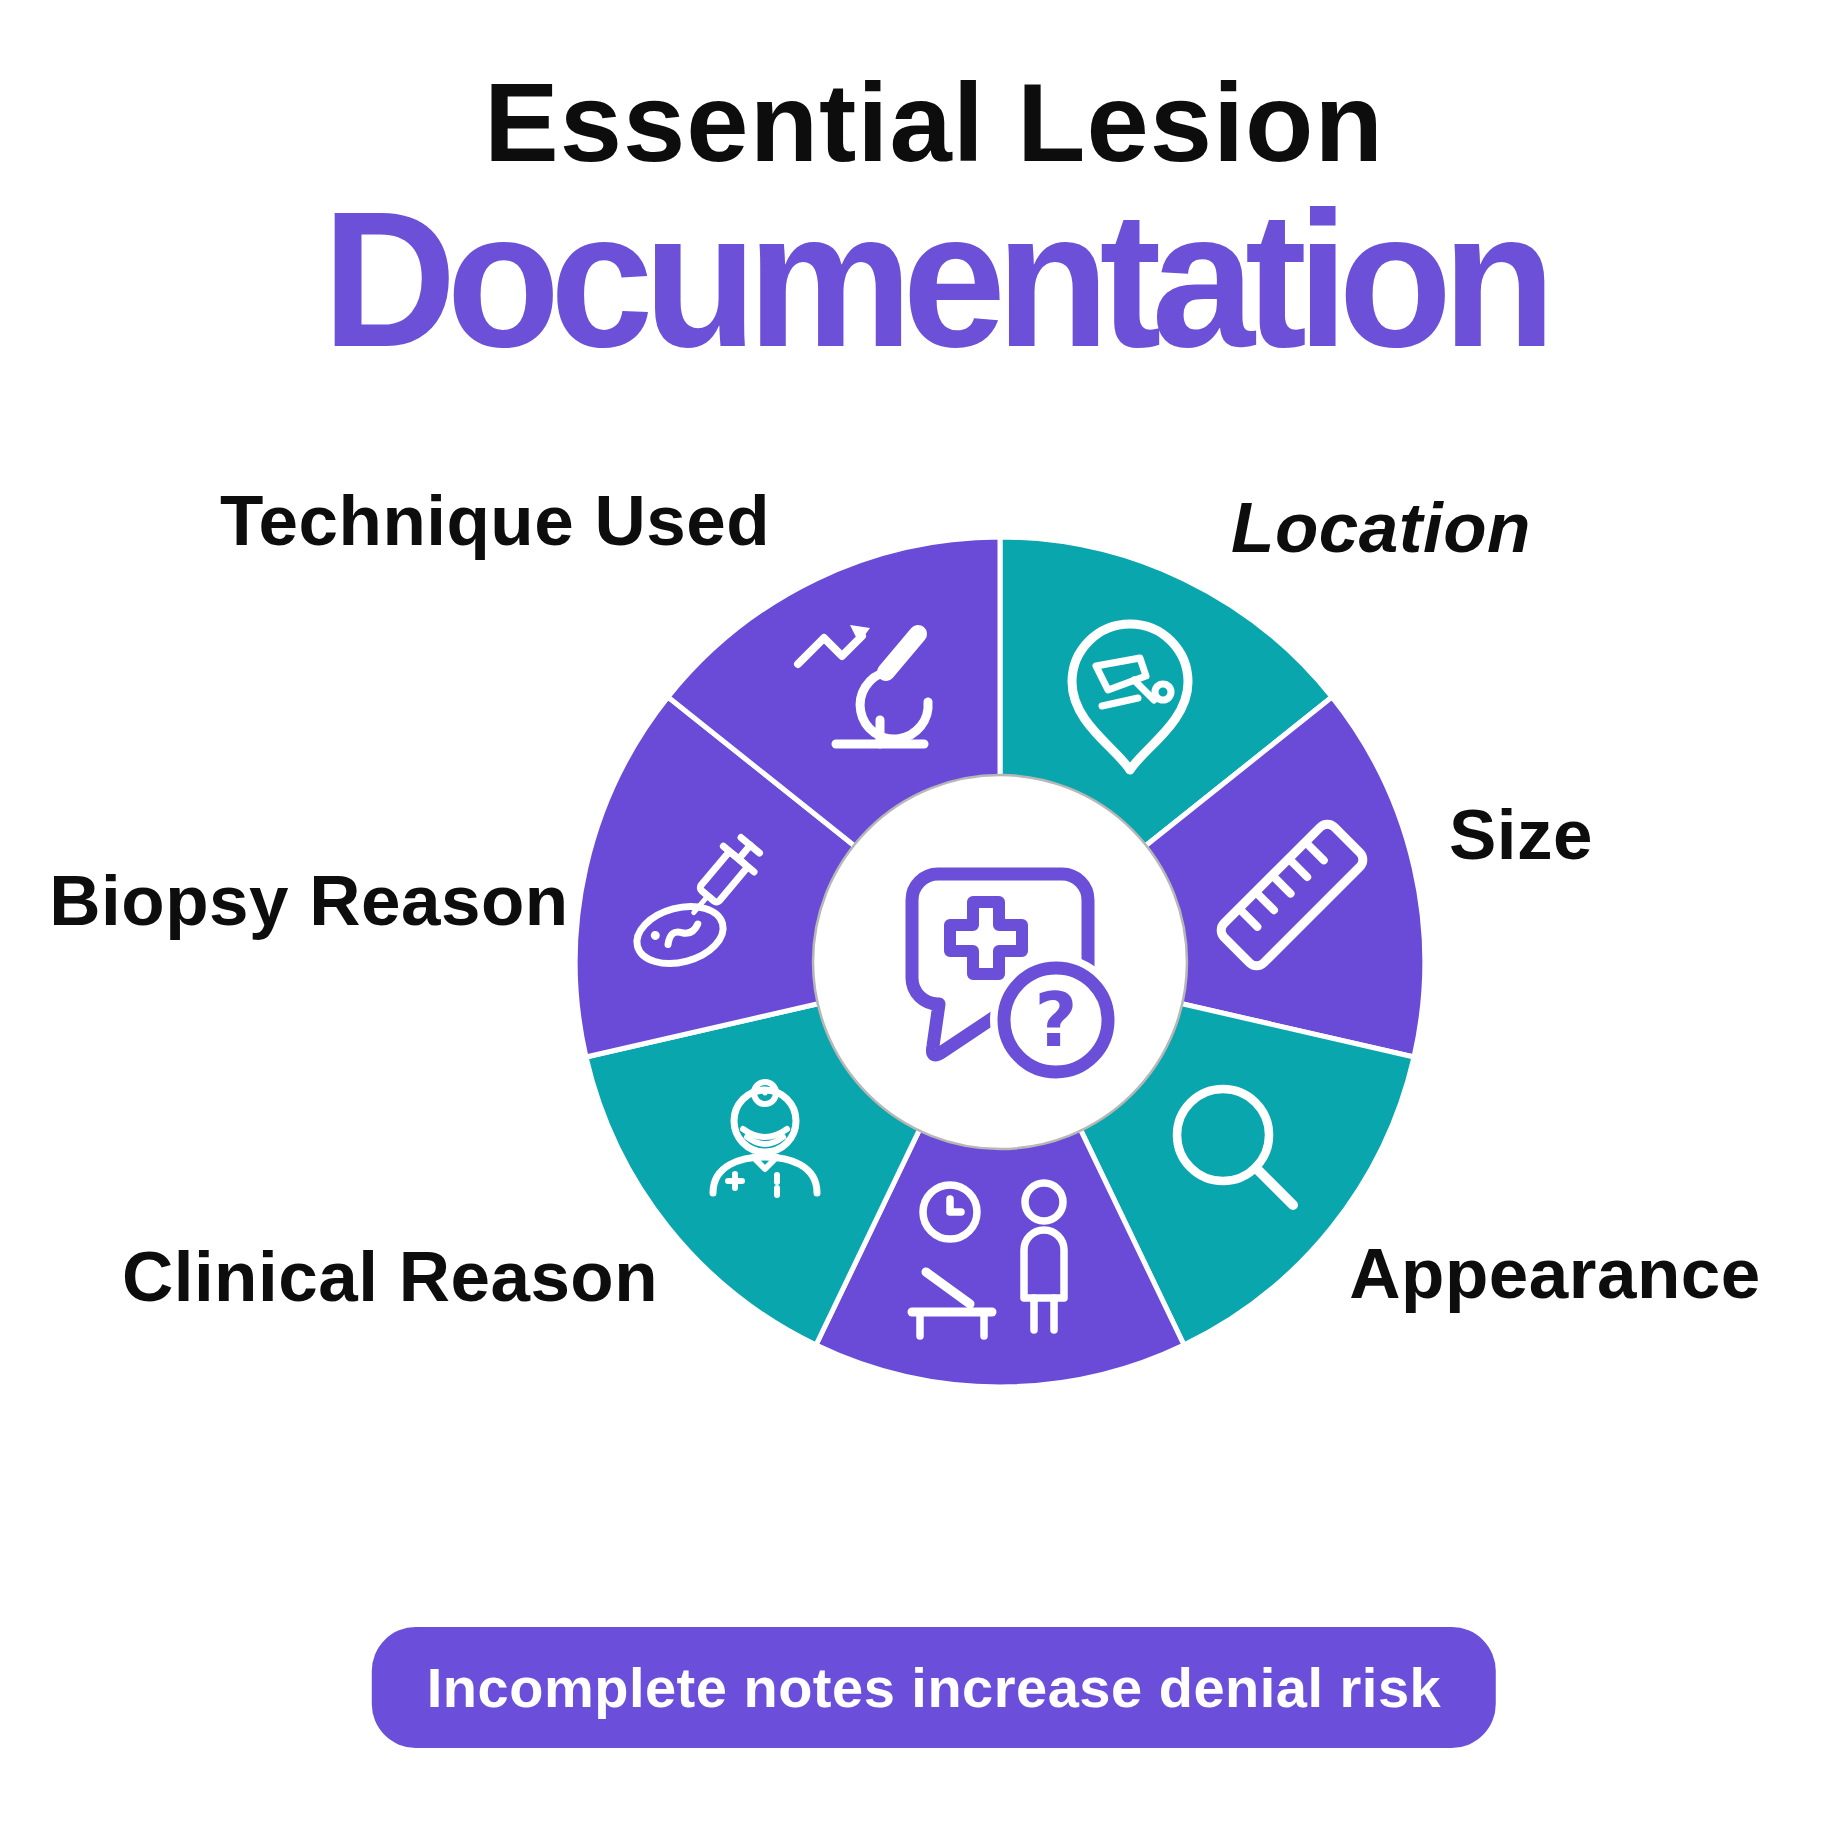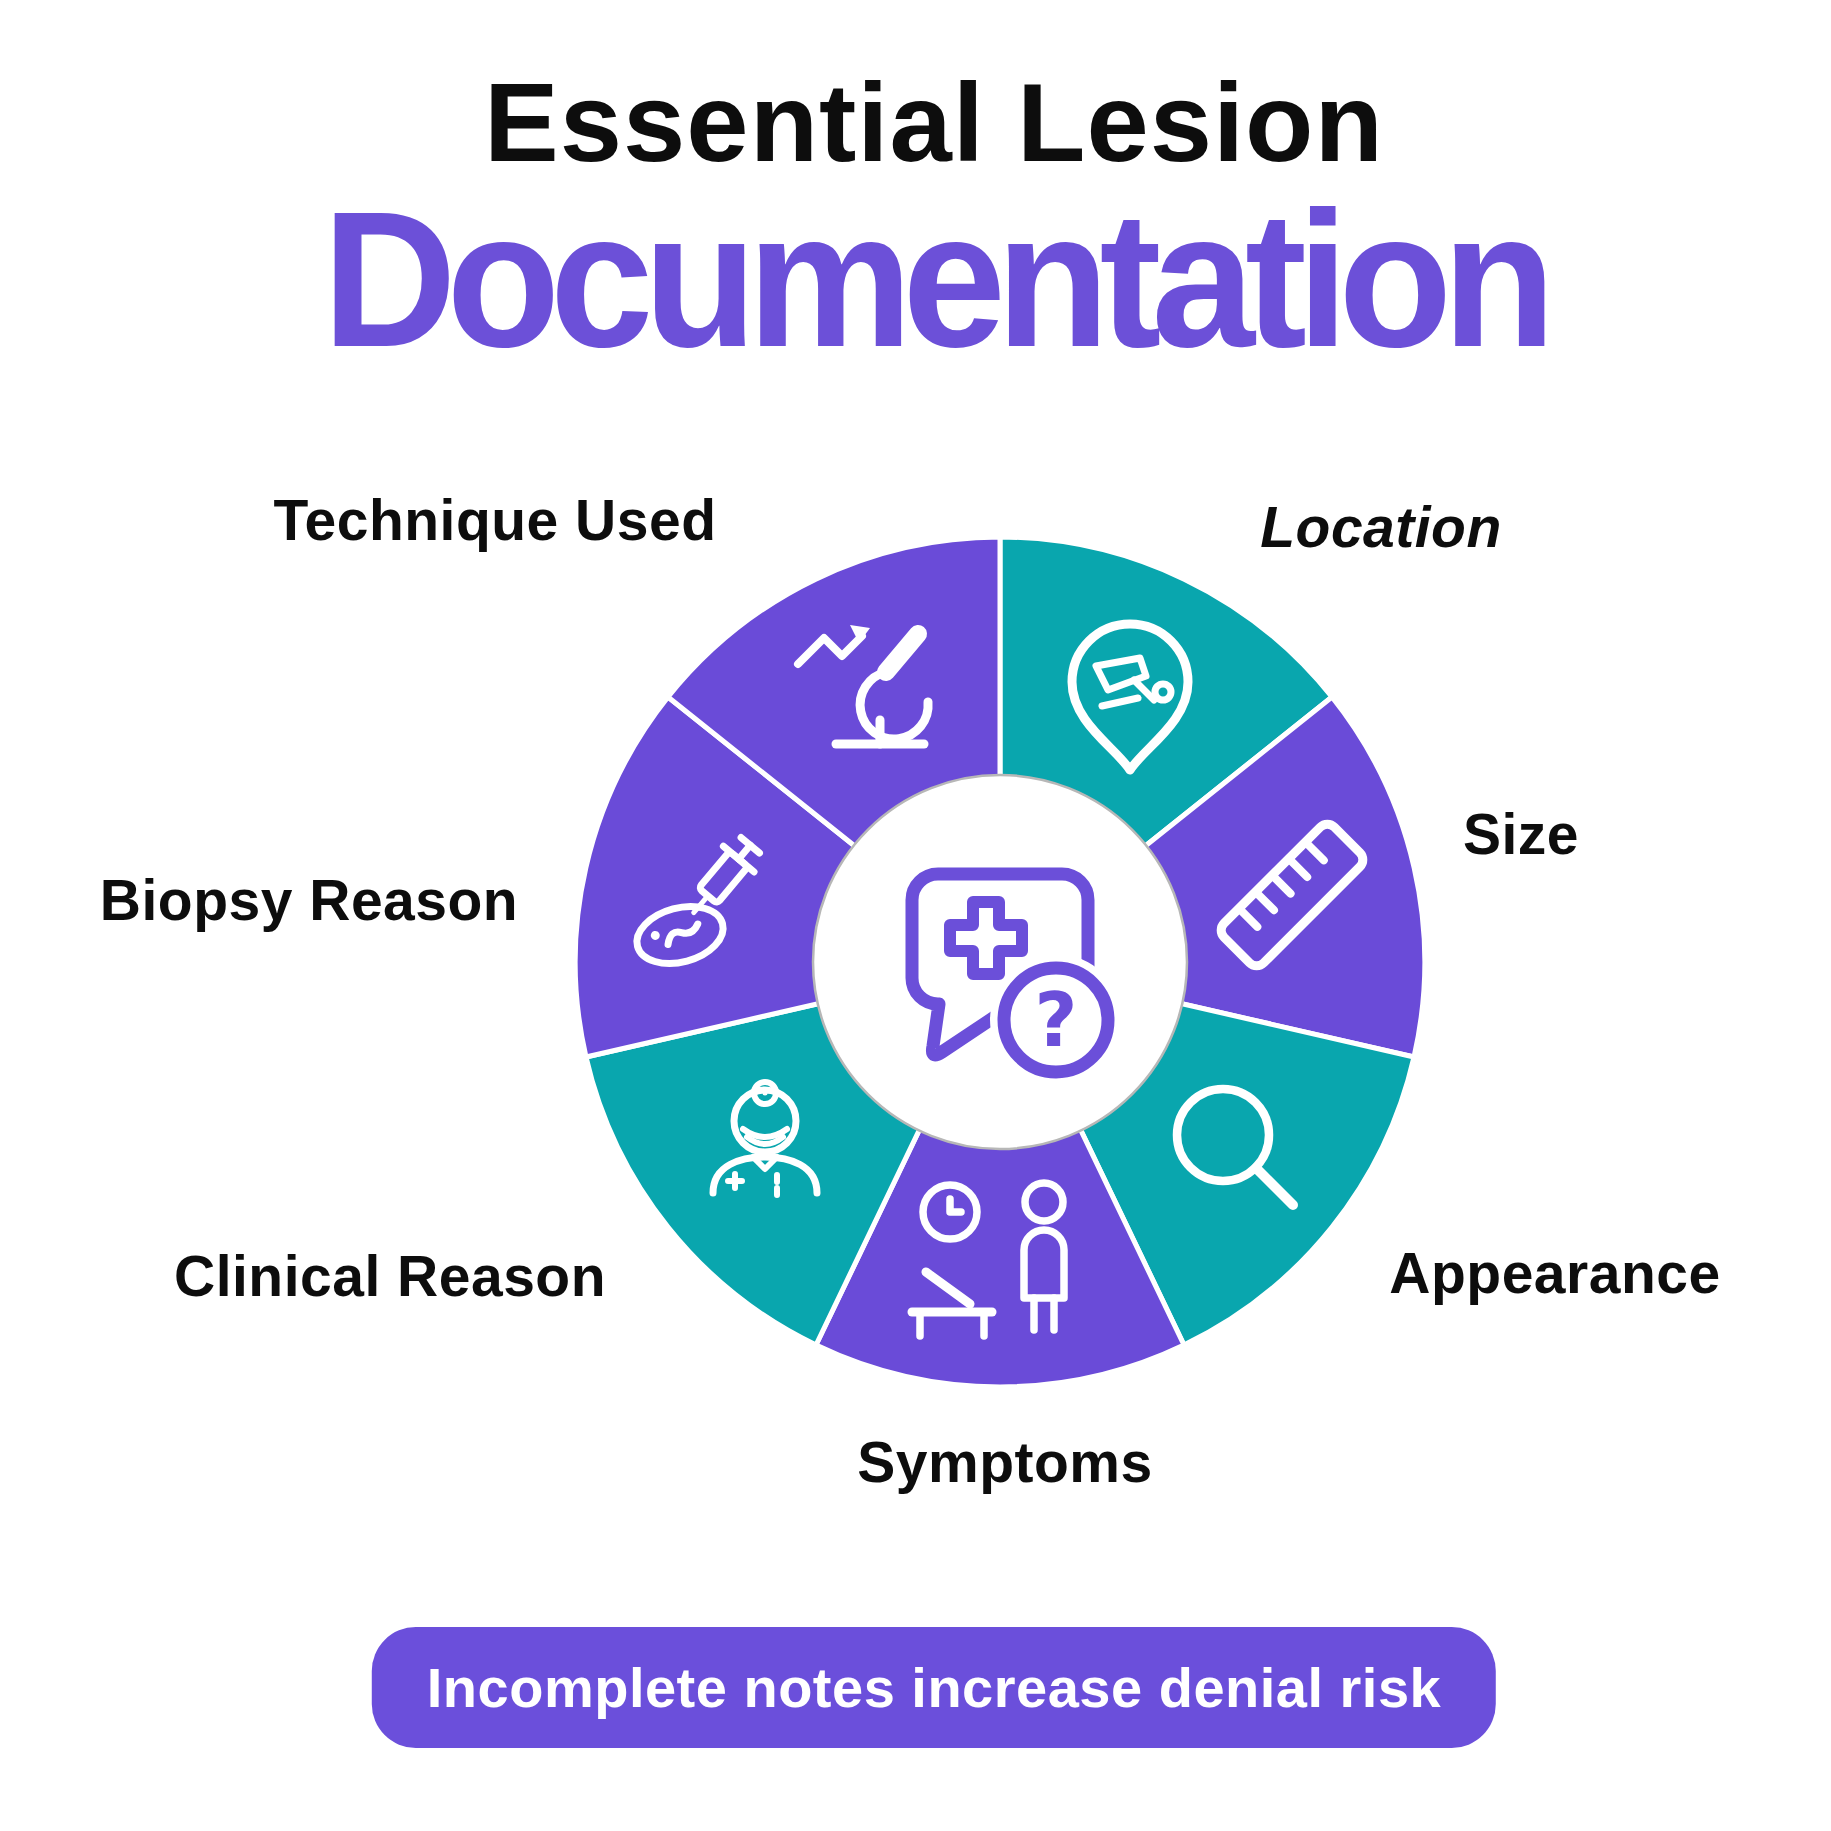--- a/index.html
+++ b/index.html
@@ -23,21 +23,21 @@
     font-size:186px;font-weight:800;letter-spacing:-10px;
     color:#6C50D8;
     transform:scaleY(1.04);
     transform-origin:top center;
   }
   .wheel-svg{position:absolute;left:0;top:0;}
   .seg-label{
     position:absolute;
     transform:translate(-50%,-50%);
     white-space:nowrap;
-    font-size:57px;font-weight:700;
+    font-size:71px;font-weight:700;
     color:#0d0d0d;letter-spacing:0.5px;
   }
   .lbl-technique{left:495px;top:520px;}
   .lbl-location{left:1381px;top:527px;font-style:italic;}
   .lbl-size{left:1521px;top:834px;}
   .lbl-appearance{left:1555px;top:1273px;}
   .lbl-symptoms{left:1005px;top:1462px;}
   .lbl-clinical{left:390px;top:1276px;}
   .lbl-biopsy{left:309px;top:900px;}
   .footer-banner{
@@ -151,21 +151,20 @@
       <circle cx="56" cy="58" r="66" fill="#ffffff" stroke="none"></circle>
       <circle cx="56" cy="58" r="52" fill="#ffffff" stroke-width="13"></circle>
       <text x="56" y="84" text-anchor="middle" stroke="none" fill="#6B4FD9" font-family="DejaVu Sans, sans-serif" font-size="74" font-weight="bold">?</text>
     </g>
   </svg>
 
   <div class="seg-label lbl-technique">Technique Used</div>
   <div class="seg-label lbl-location">Location</div>
   <div class="seg-label lbl-size">Size</div>
   <div class="seg-label lbl-appearance">Appearance</div>
-  <div class="seg-label lbl-symptoms">Symptoms</div>
   <div class="seg-label lbl-clinical">Clinical Reason</div>
   <div class="seg-label lbl-biopsy">Biopsy Reason</div>
 
   <div class="footer-banner">
     <span>Incomplete notes increase denial risk</span>
   </div>
 
 </div>
 
 </body></html>

